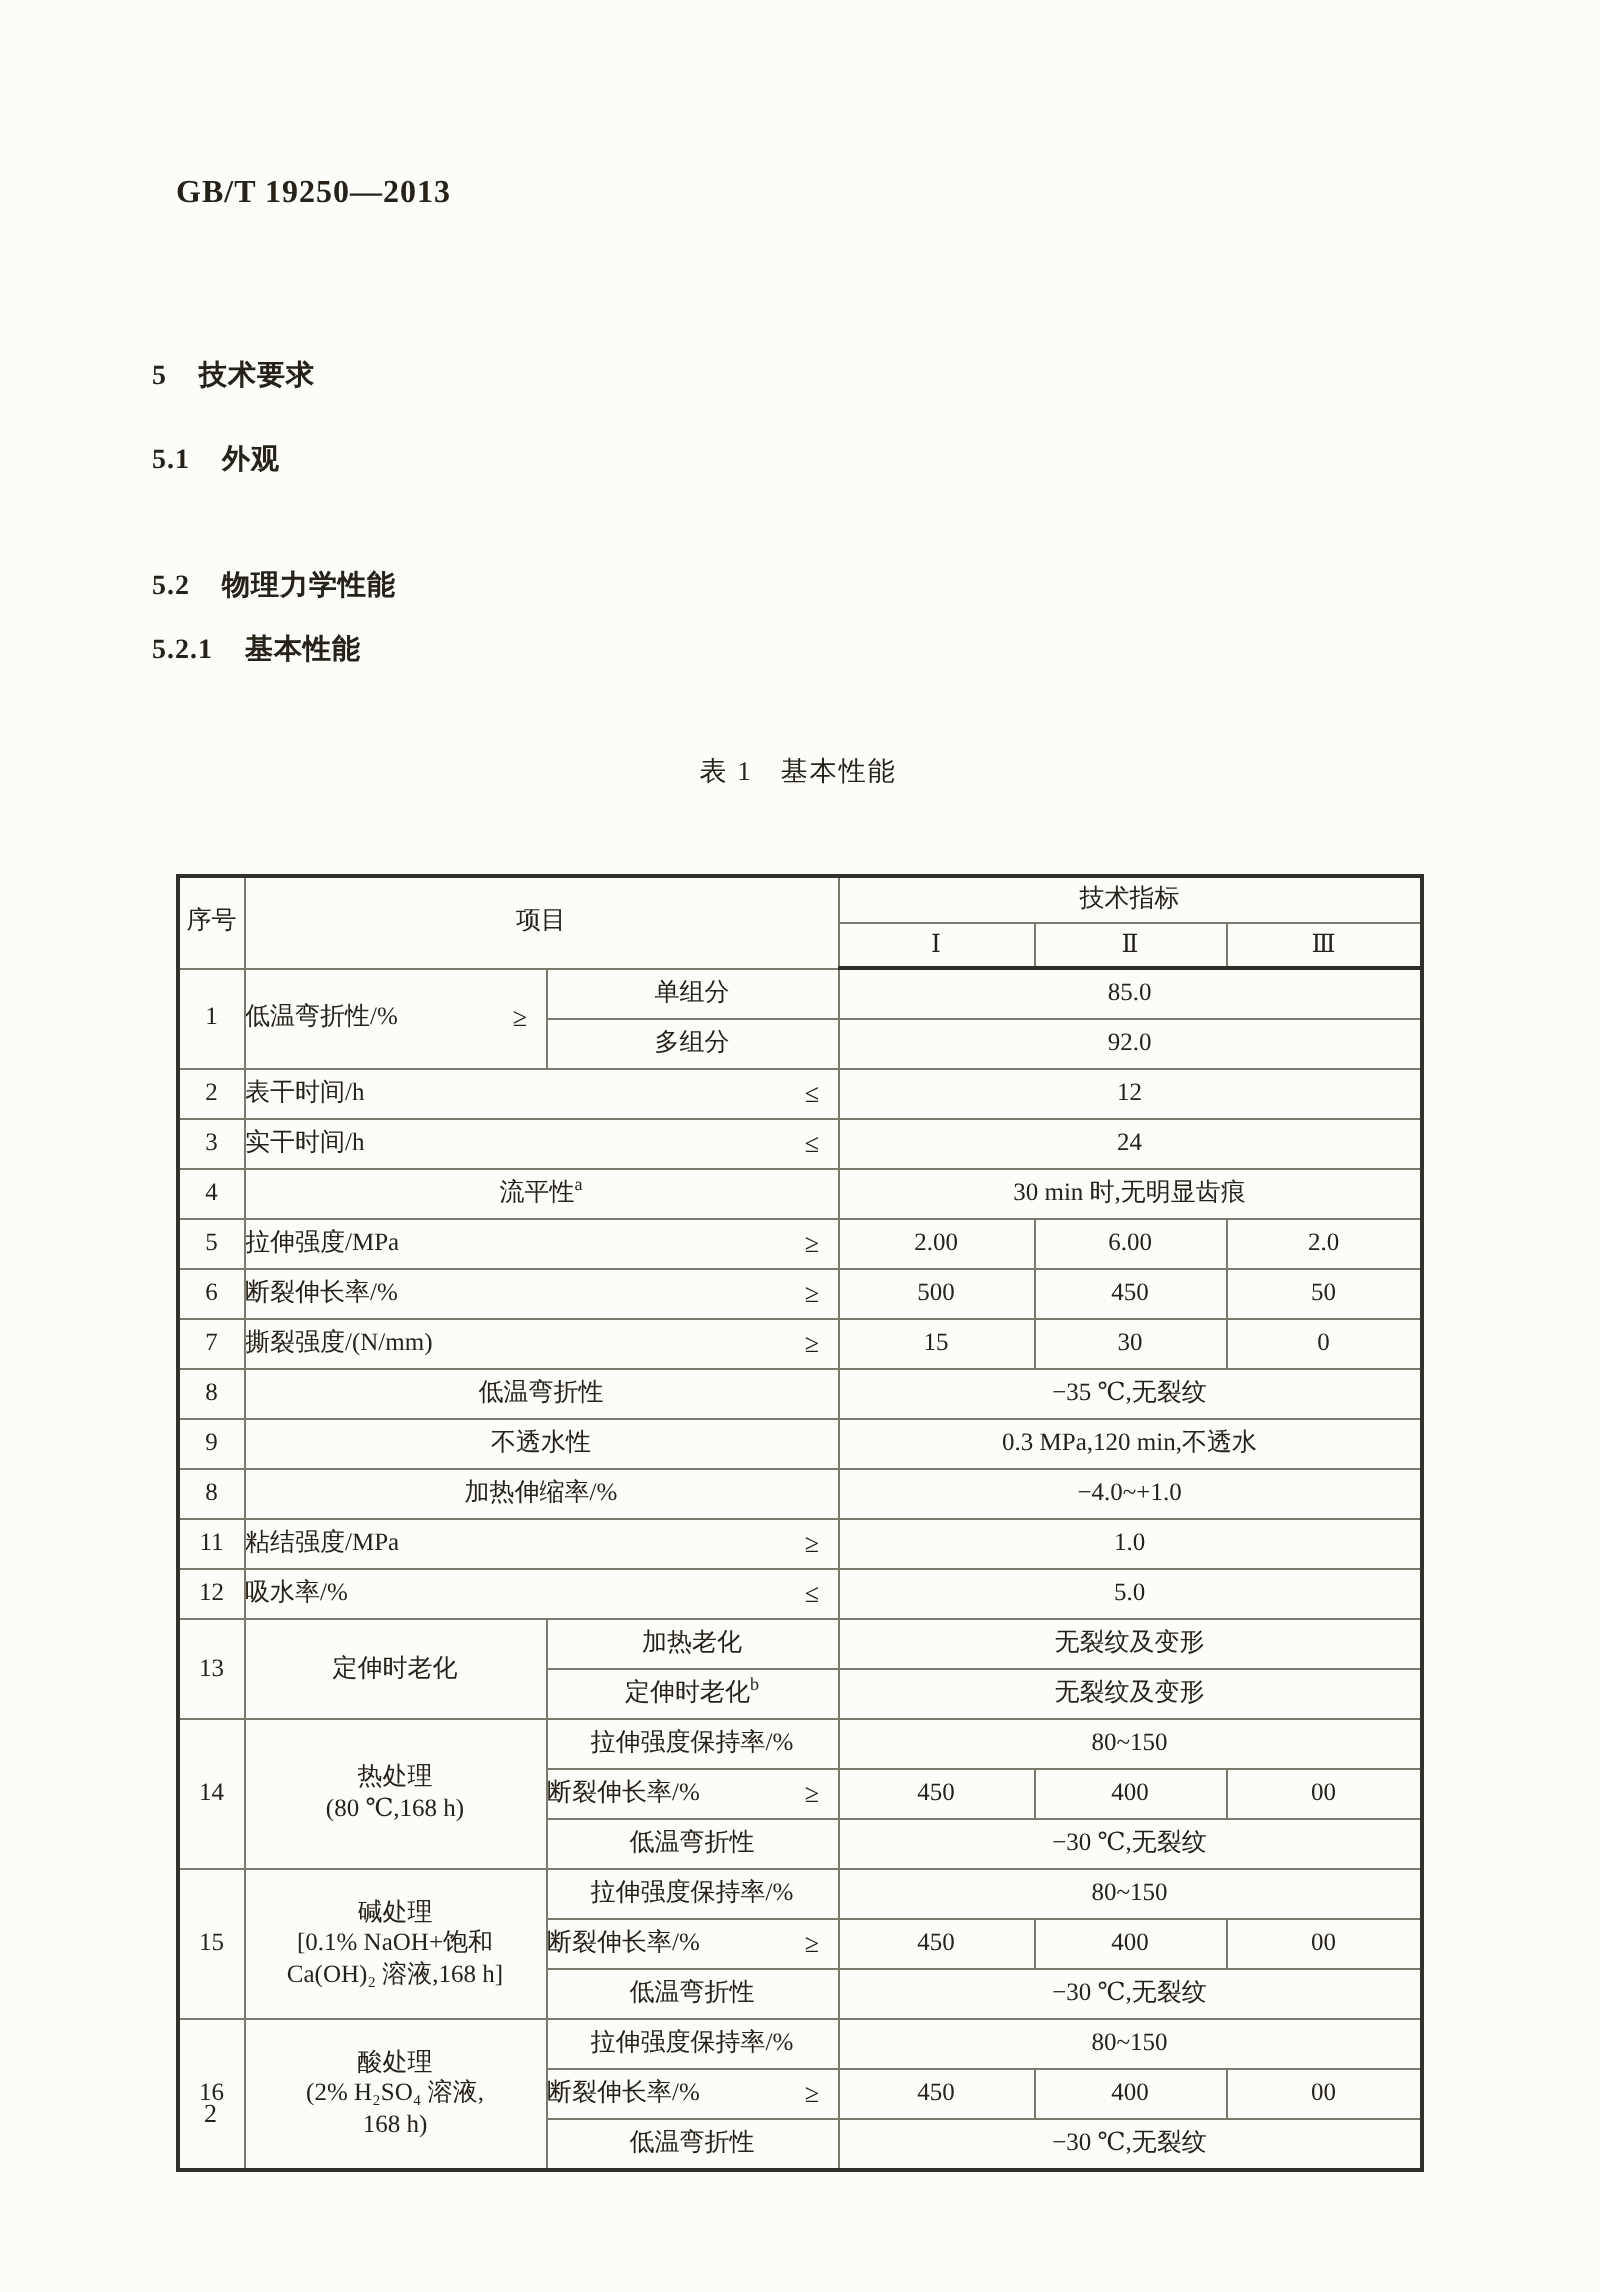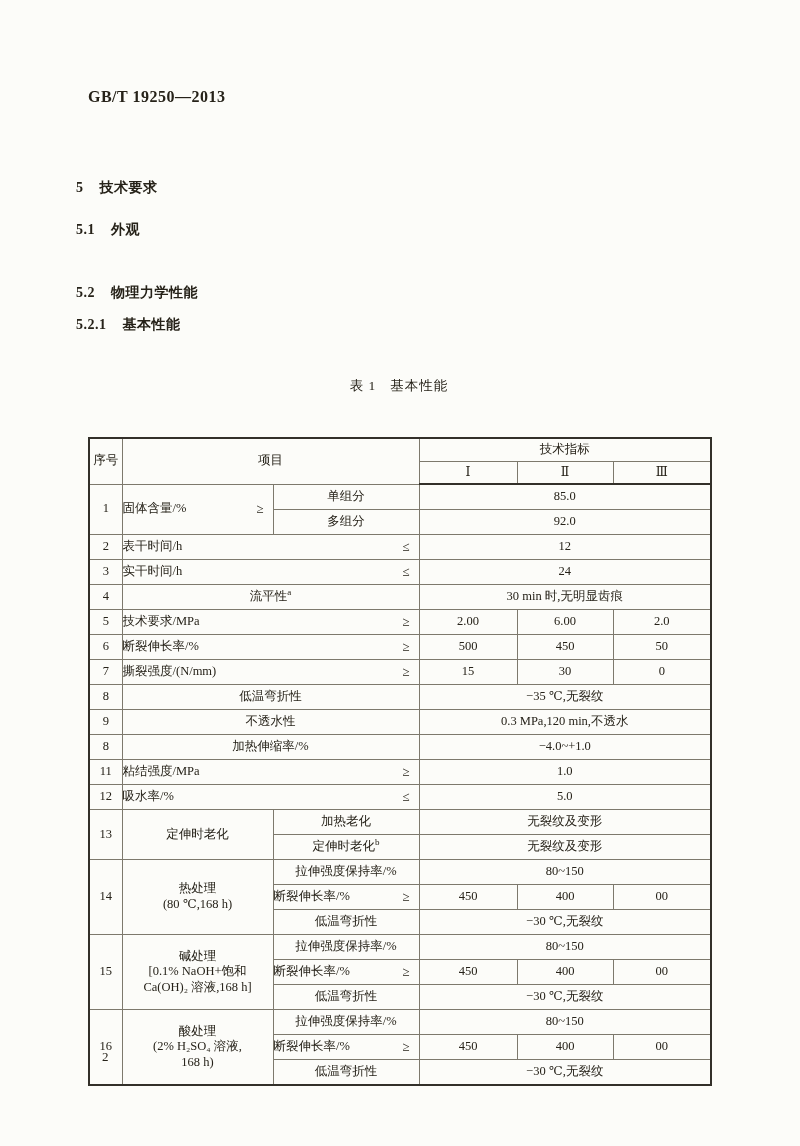--- a/index.html
+++ b/index.html
@@ -104,21 +104,21 @@
       <tr class="hr2">
         <td>Ⅰ</td>
         <td>Ⅱ</td>
         <td>Ⅲ</td>
       </tr>
 
       <tr>
         <td rowspan="2">1</td>
         <td rowspan="2" class="l">
           <div class="fx">
-              <span>固体含量/%</span>
+              <span>低温弯折性/%</span>
               <span class="op">≥</span>
             </div>
         </td>
         <td>单组分</td>
         <td colspan="3">85.0</td>
       </tr>
       <tr>
         <td>多组分</td>
         <td colspan="3">92.0</td>
       </tr>
@@ -150,21 +150,21 @@
         <td colspan="2" class="l">
           <span>流平性</span><sup>a</sup>
         </td>
         <td colspan="3">30 min 时,无明显齿痕</td>
       </tr>
 
       <tr>
         <td>5</td>
         <td colspan="2" class="l">
           <div class="fx">
-              <span>技术要求/MPa</span>
+              <span>拉伸强度/MPa</span>
               <span class="op">≥</span>
             </div>
         </td>
         <td>2.00</td>
         <td>6.00</td>
         <td>2.0</td>
       </tr>
 
       <tr>
         <td>6</td>

